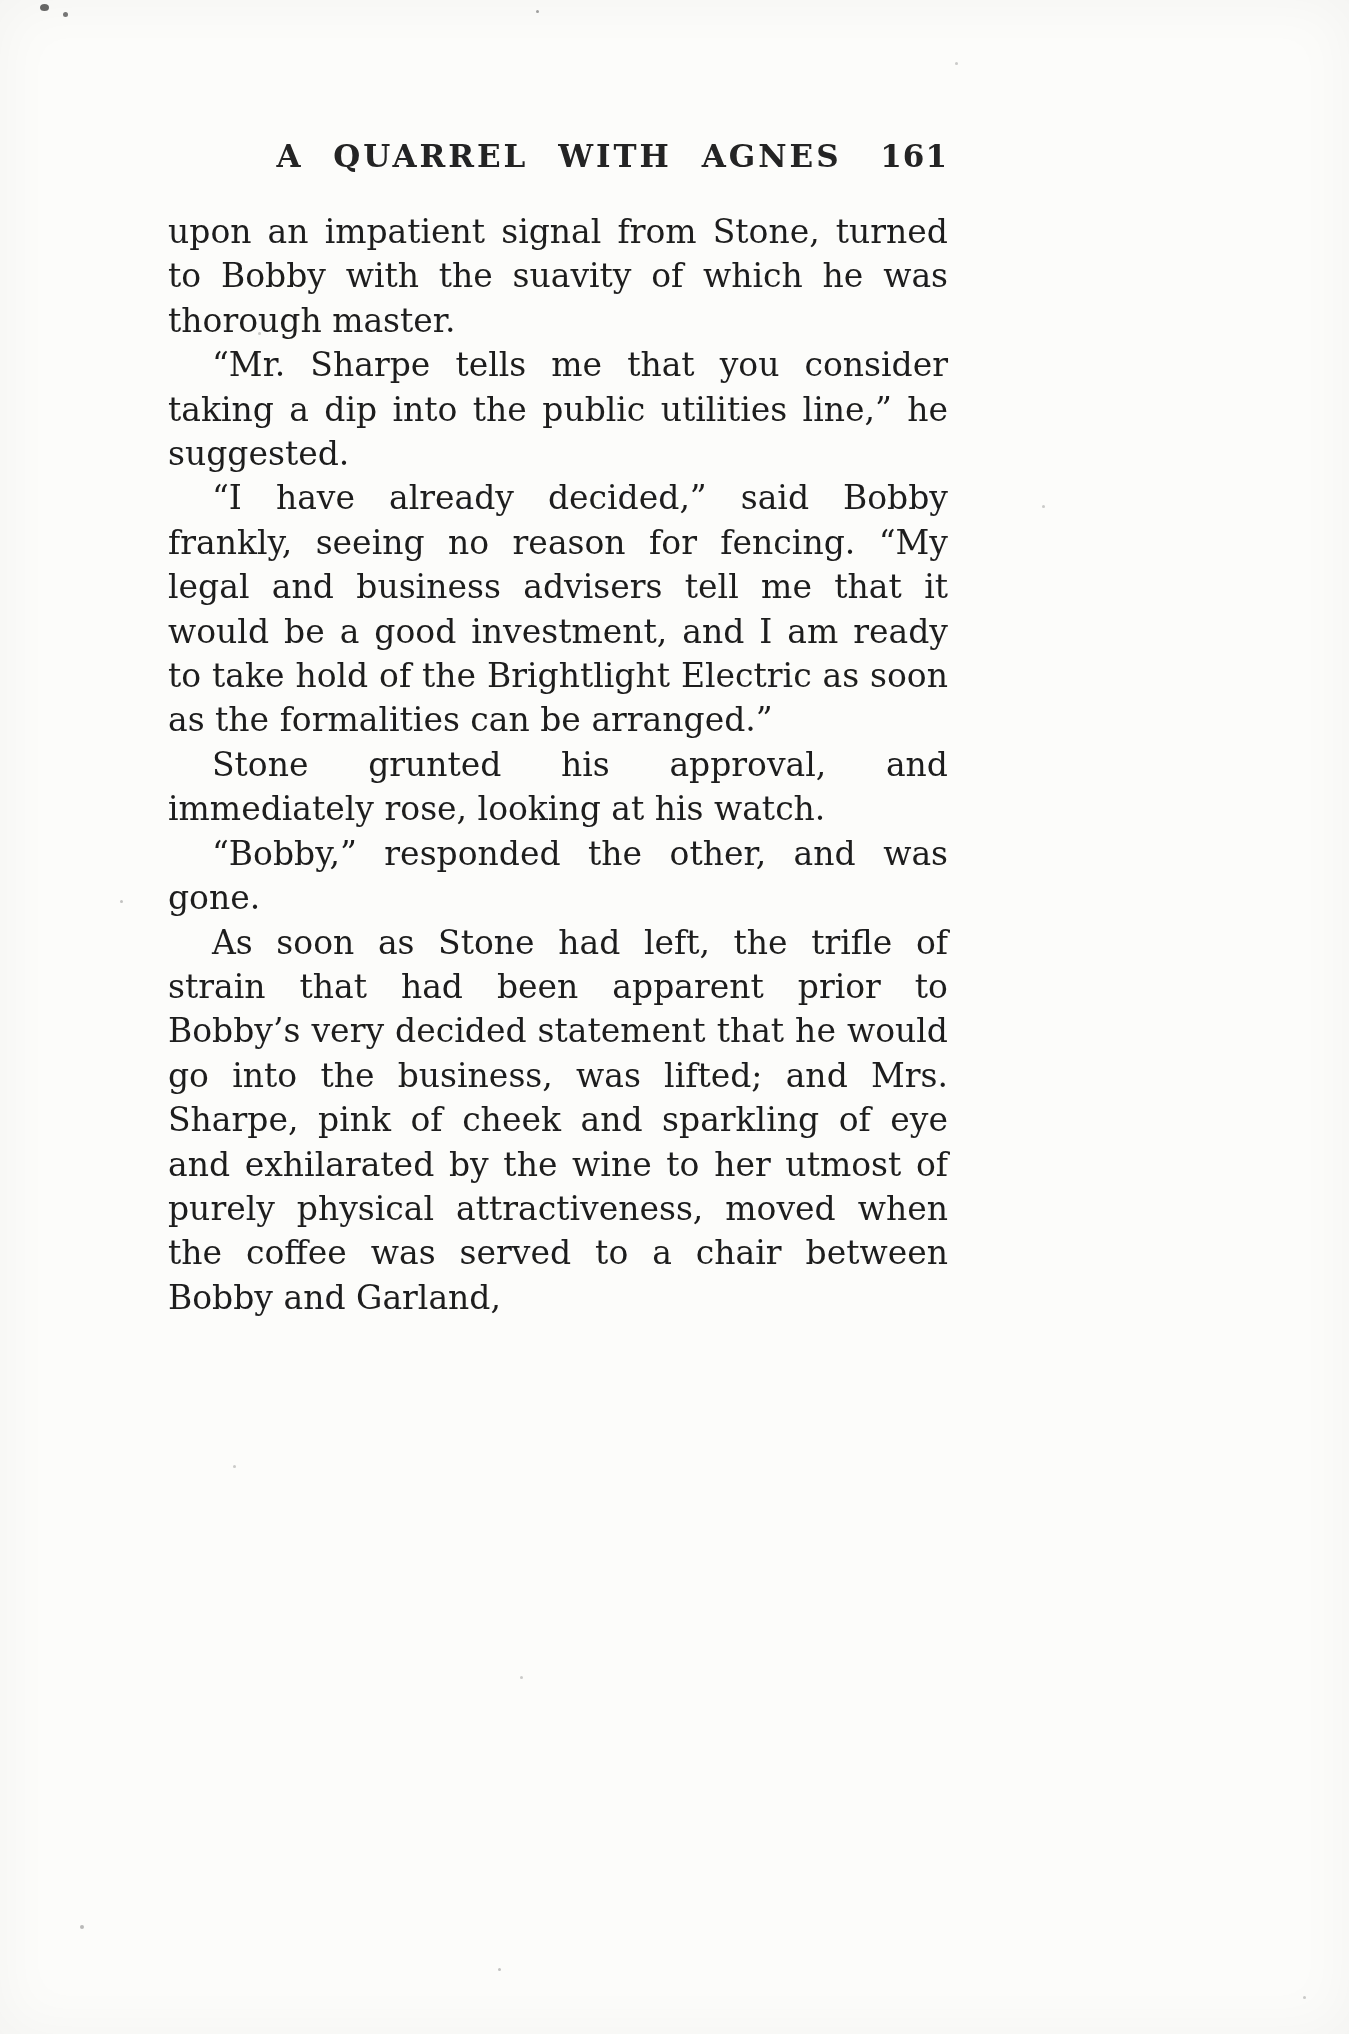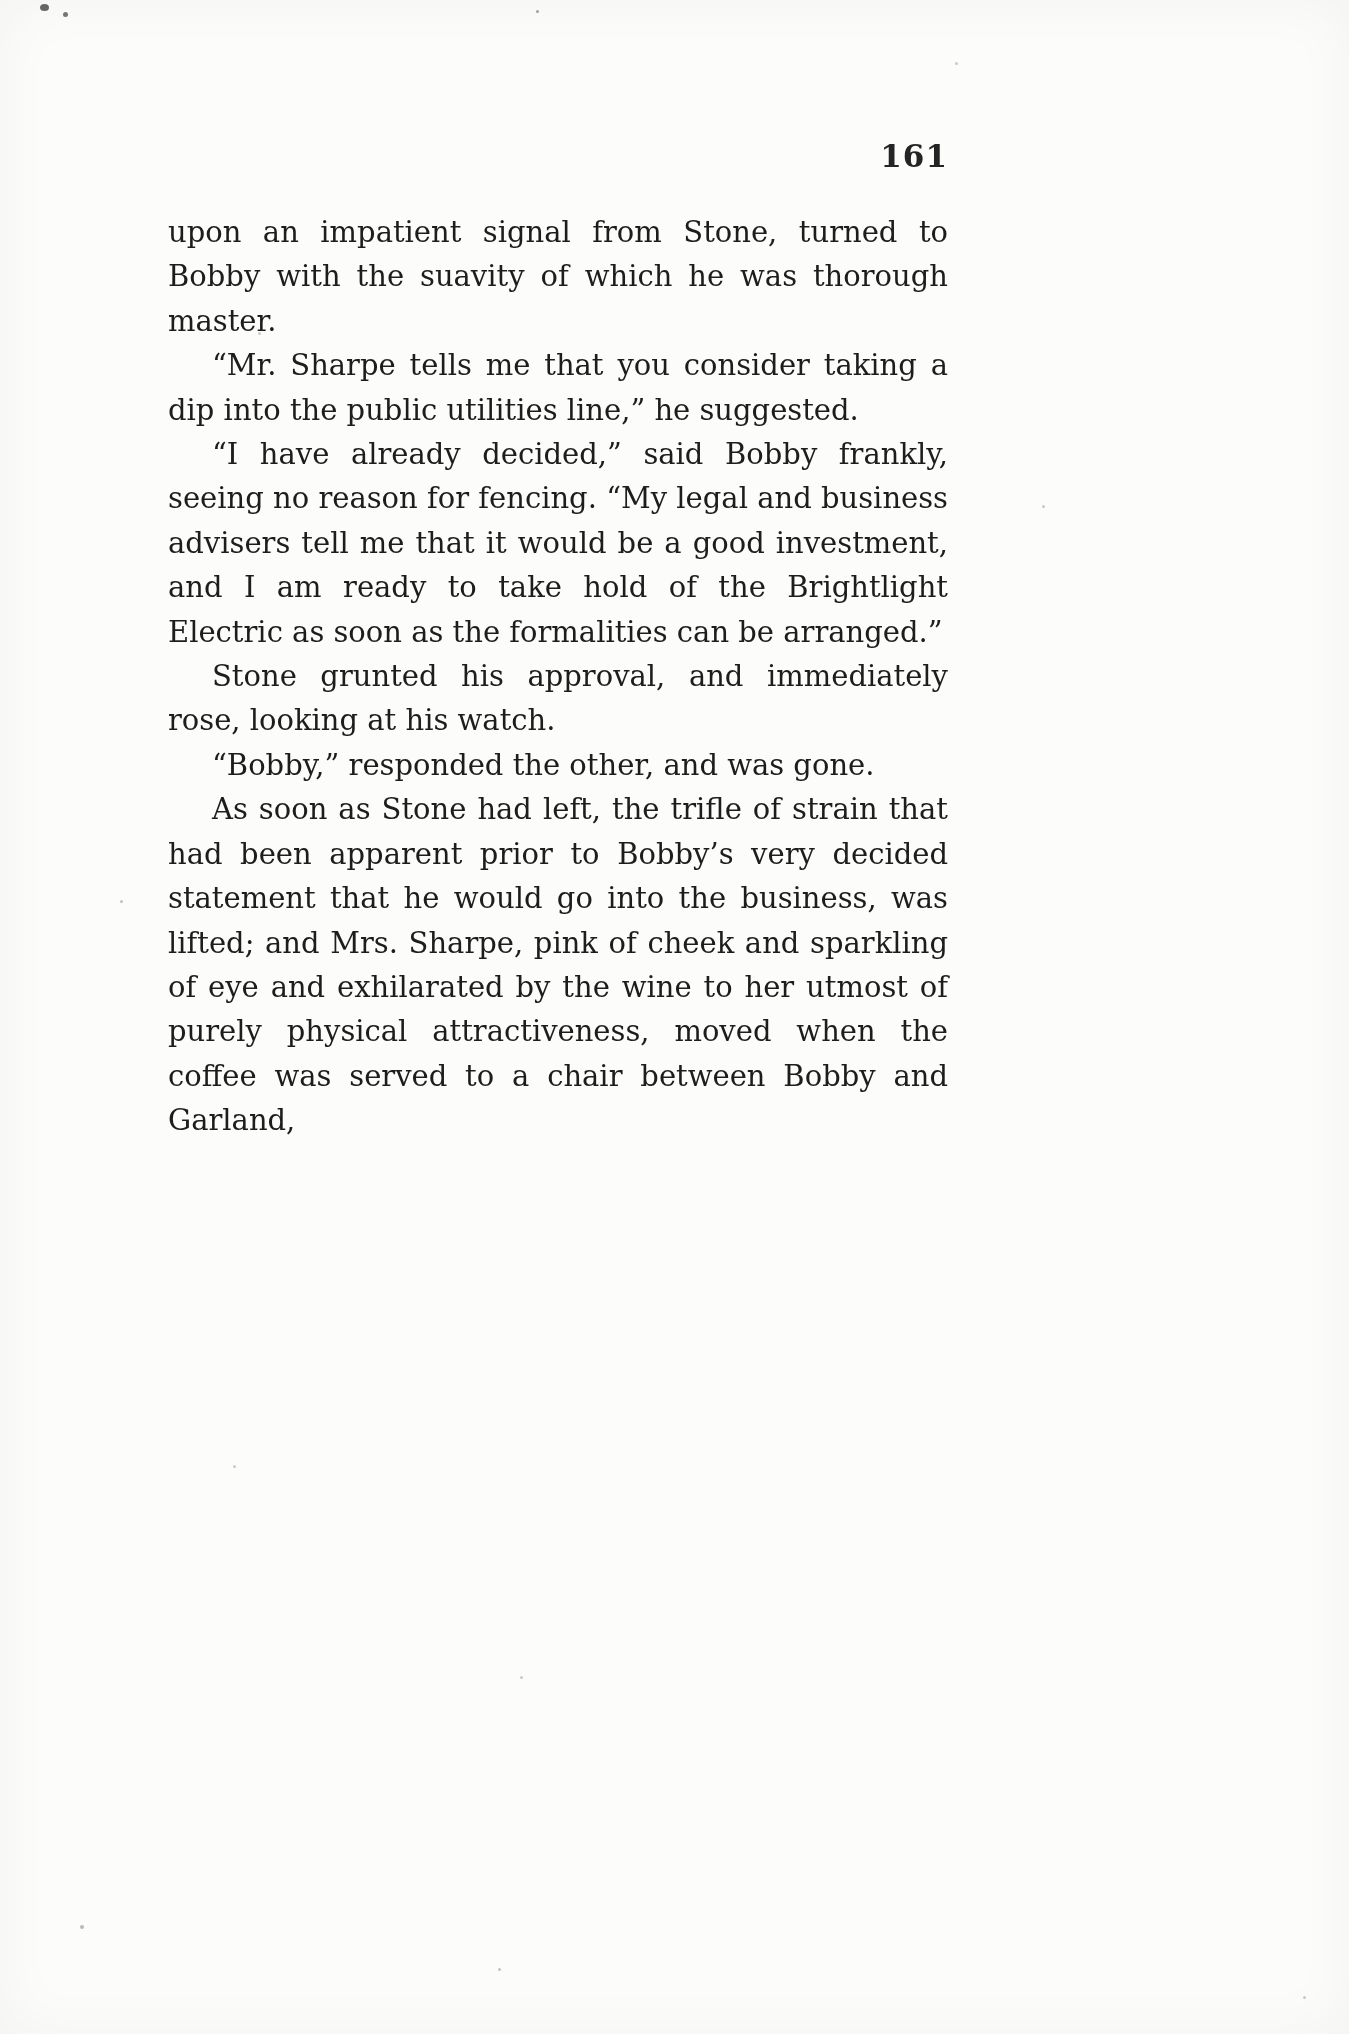--- a/index.html
+++ b/index.html
@@ -35,21 +35,21 @@
     right: 0;
     top: 0;
     letter-spacing: 1px;
     word-spacing: normal;
   }
   .text-block {
     position: absolute;
     top: 210px;
     left: 168px;
     width: 780px;
-    font-size: 29px;
+    font-size: 33px;
     line-height: 44.4px;
     text-align: justify;
     text-justify: inter-word;
   }
   .para {
     margin: 0;
     text-indent: 0;
   }
   .para.indent {
     text-indent: 44px;
@@ -86,20 +86,21 @@
   <span class="speck s5"></span>
   <span class="speck s6"></span>
   <span class="speck s7"></span>
   <span class="speck s8"></span>
   <span class="speck s9"></span>
   <span class="speck s10"></span>
   <span class="speck s11"></span>
   <span class="speck s12"></span>
 
   <header class="running-head">
+    <span>A QUARREL WITH AGNES</span>
     <span class="page-number">161</span>
   </header>
 
   <main class="text-block">
     <p class="para">upon an impatient signal from Stone, turned to Bobby with the suavity of which he was thorough master.</p>
     <p class="para indent">“Mr. Sharpe tells me that you consider taking a dip into the public utilities line,” he suggested.</p>
     <p class="para indent">“I have already decided,” said Bobby frankly, seeing no reason for fencing.  “My legal and business advisers tell me that it would be a good investment, and I am ready to take hold of the Brightlight Electric as soon as the formalities can be arranged.”</p>
     <p class="para indent">Stone grunted his approval, and immediately rose, looking at his watch.</p>
     <p class="para indent">“Bobby,” responded the other, and was gone.</p>
     <p class="para indent">As soon as Stone had left, the trifle of strain that had been apparent prior to Bobby’s very decided statement that he would go into the business, was lifted; and Mrs. Sharpe, pink of cheek and sparkling of eye and exhilarated by the wine to her utmost of purely physical attractiveness, moved when the coffee was served to a chair between Bobby and Garland,</p>

